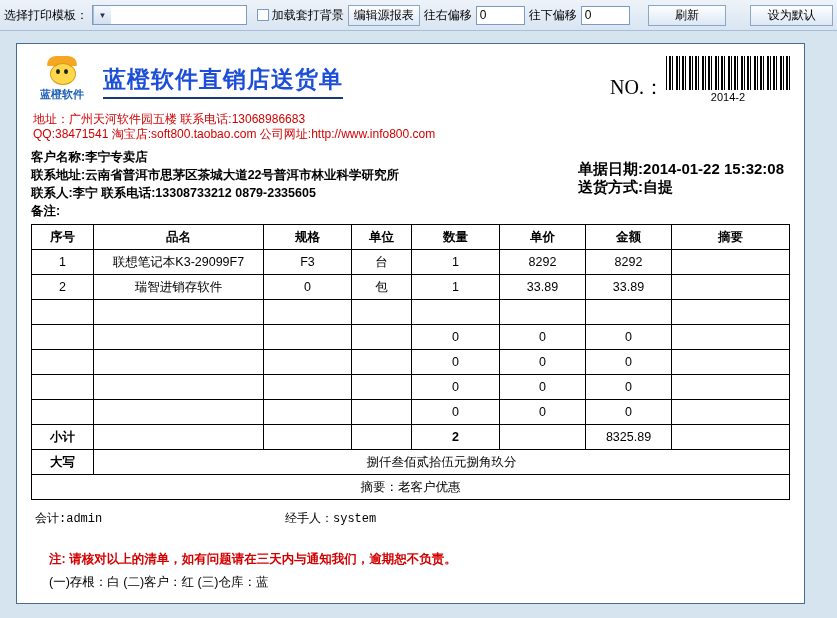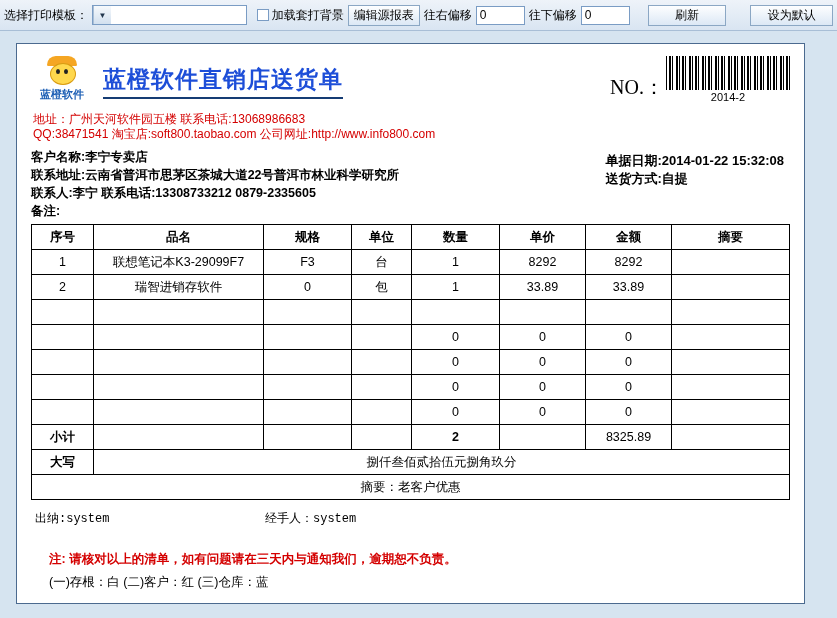--- a/index.html
+++ b/index.html
@@ -229,24 +229,24 @@
   .info-block {
     margin-top: 6px;
     position: relative;
     line-height: 18px;
     font-size: 12.5px;
     font-weight: bold;
   }
   .info-right {
     position: absolute;
     right: 6px;
-    top: 4px;
+    top: 12px;
     text-align: left;
     line-height: 18px;
-    font-size: 13px;
+    font-size: 15px;
     font-weight: bold;
   }
   .info-left div { white-space: nowrap; }
 
   
   table.goods {
     width: 100%;
     border-collapse: collapse;
     margin-top: 4px;
     table-layout: fixed;
@@ -473,21 +473,21 @@
           <td class="daxie-label">大写</td>
           <td class="daxie-val" colspan="7">捌仟叁佰贰拾伍元捌角玖分</td>
         </tr>
         <tr class="memo-row">
           <td colspan="8"><span>摘要：</span><span>老客户优惠</span></td>
         </tr>
       </tbody>
     </table>
 
     <div class="sig-row">
-      <div class="s2">出纳:system</div>
+      <div class="s1">会计:admin</div>
       <div class="s3"><span>经手人：</span><span>system</span></div>
     </div>
 
     <div class="note">
       <span class="red">注:</span>
       <span class="red">请核对以上的清单，如有问题请在三天内与通知我们，逾期恕不负责。</span>
     </div>
     <div class="copies">(一)存根：白   (二)客户：红   (三)仓库：蓝</div>
 
   </div>

